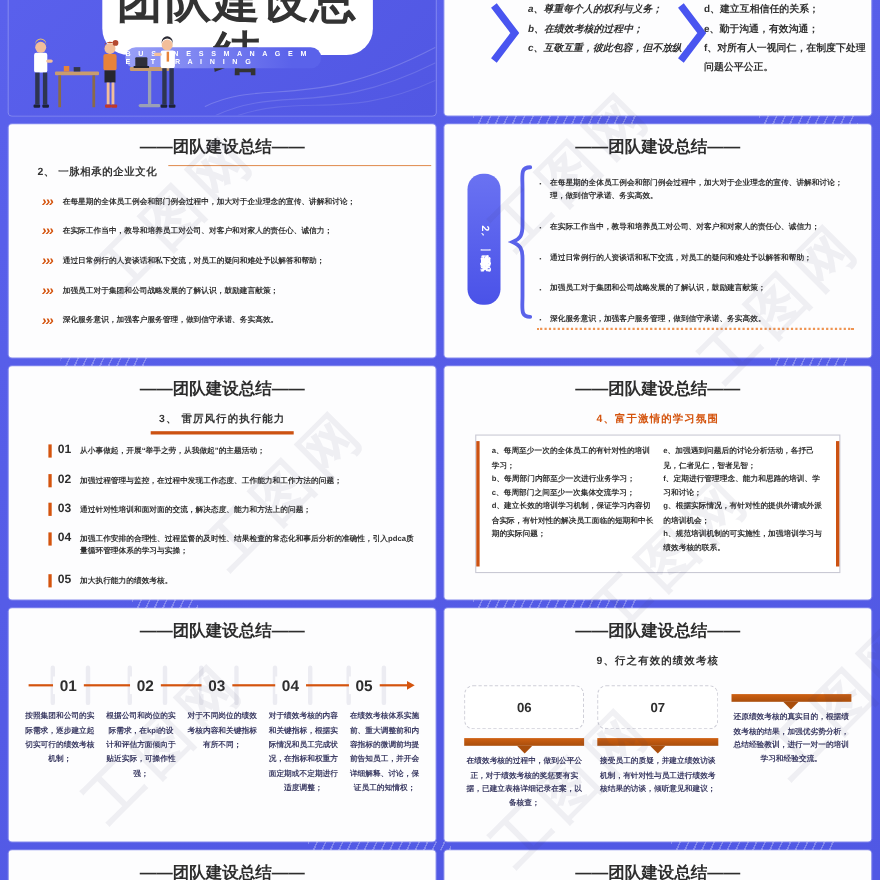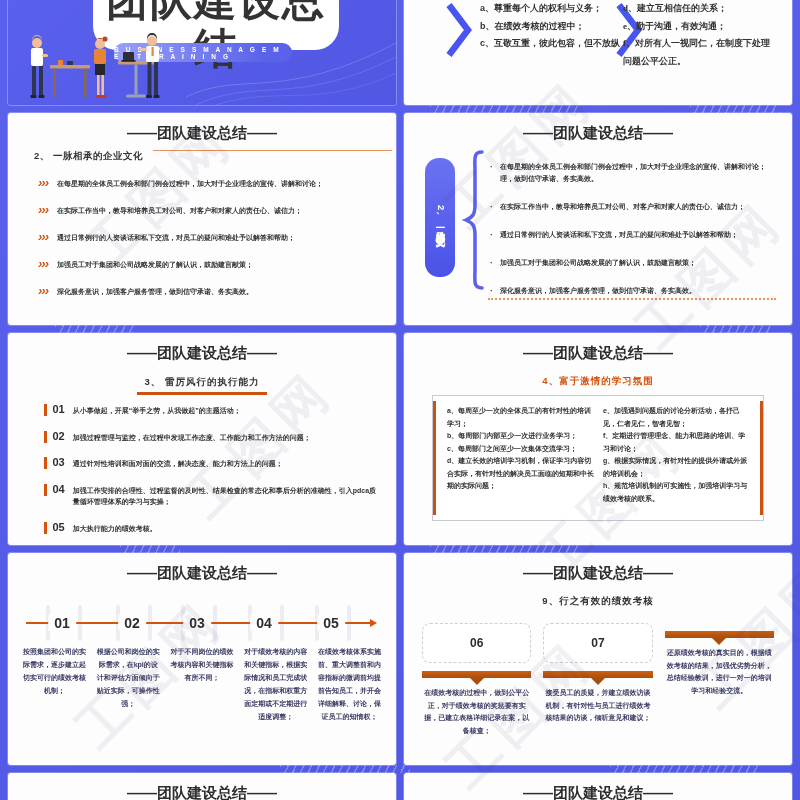--- a/index.html
+++ b/index.html
@@ -23,21 +23,21 @@
                  display:flex;align-items:center;justify-content:center;}
   .subtitle-pill span{font-size:6.5px;letter-spacing:2.6px;color:#fff;font-weight:700;}
   .people-svg{position:absolute;left:12px;top:139px;width:152px;height:70px;}
   .waves-svg{position:absolute;right:0;bottom:0;width:210px;height:90px;opacity:.55;}
   
   .chevron-svg{position:absolute;top:109px;width:26px;height:56px;}
   .chev-left{left:42px;} .chev-right{left:212px;}
   .points-col{position:absolute;top:107px;width:152px;font-size:9px;font-weight:700;
               color:#333;line-height:17.5px;}
   .points-col p{margin:0;}
-  .pc-left{left:76px;} .pc-right{left:219px;width:150px;font-family:Liberation Serif, serif;}
+  .pc-left{left:76px;font-style:italic;} .pc-right{left:236px;width:150px;}
   
   .sec2-titlerow{position:absolute;left:26px;right:4px;top:37px;display:flex;}
   .sec2-title{font-size:9.5px;font-weight:700;color:#333;letter-spacing:.5px;white-space:nowrap;}
   .sec2-line{flex:1;height:1px;background:#e2945c;margin-left:10px;}
   .bullets{position:absolute;left:30px;right:18px;top:64px;}
   .bullet{display:flex;align-items:flex-start;height:27px;}
   .chev3{color:#d4540e;font-weight:700;font-size:13px;line-height:11px;letter-spacing:-1px;
          margin-right:9px;font-style:italic;}
   .bullet-text{font-size:7px;font-weight:700;color:#333;line-height:11px;padding-top:1px;}
   

